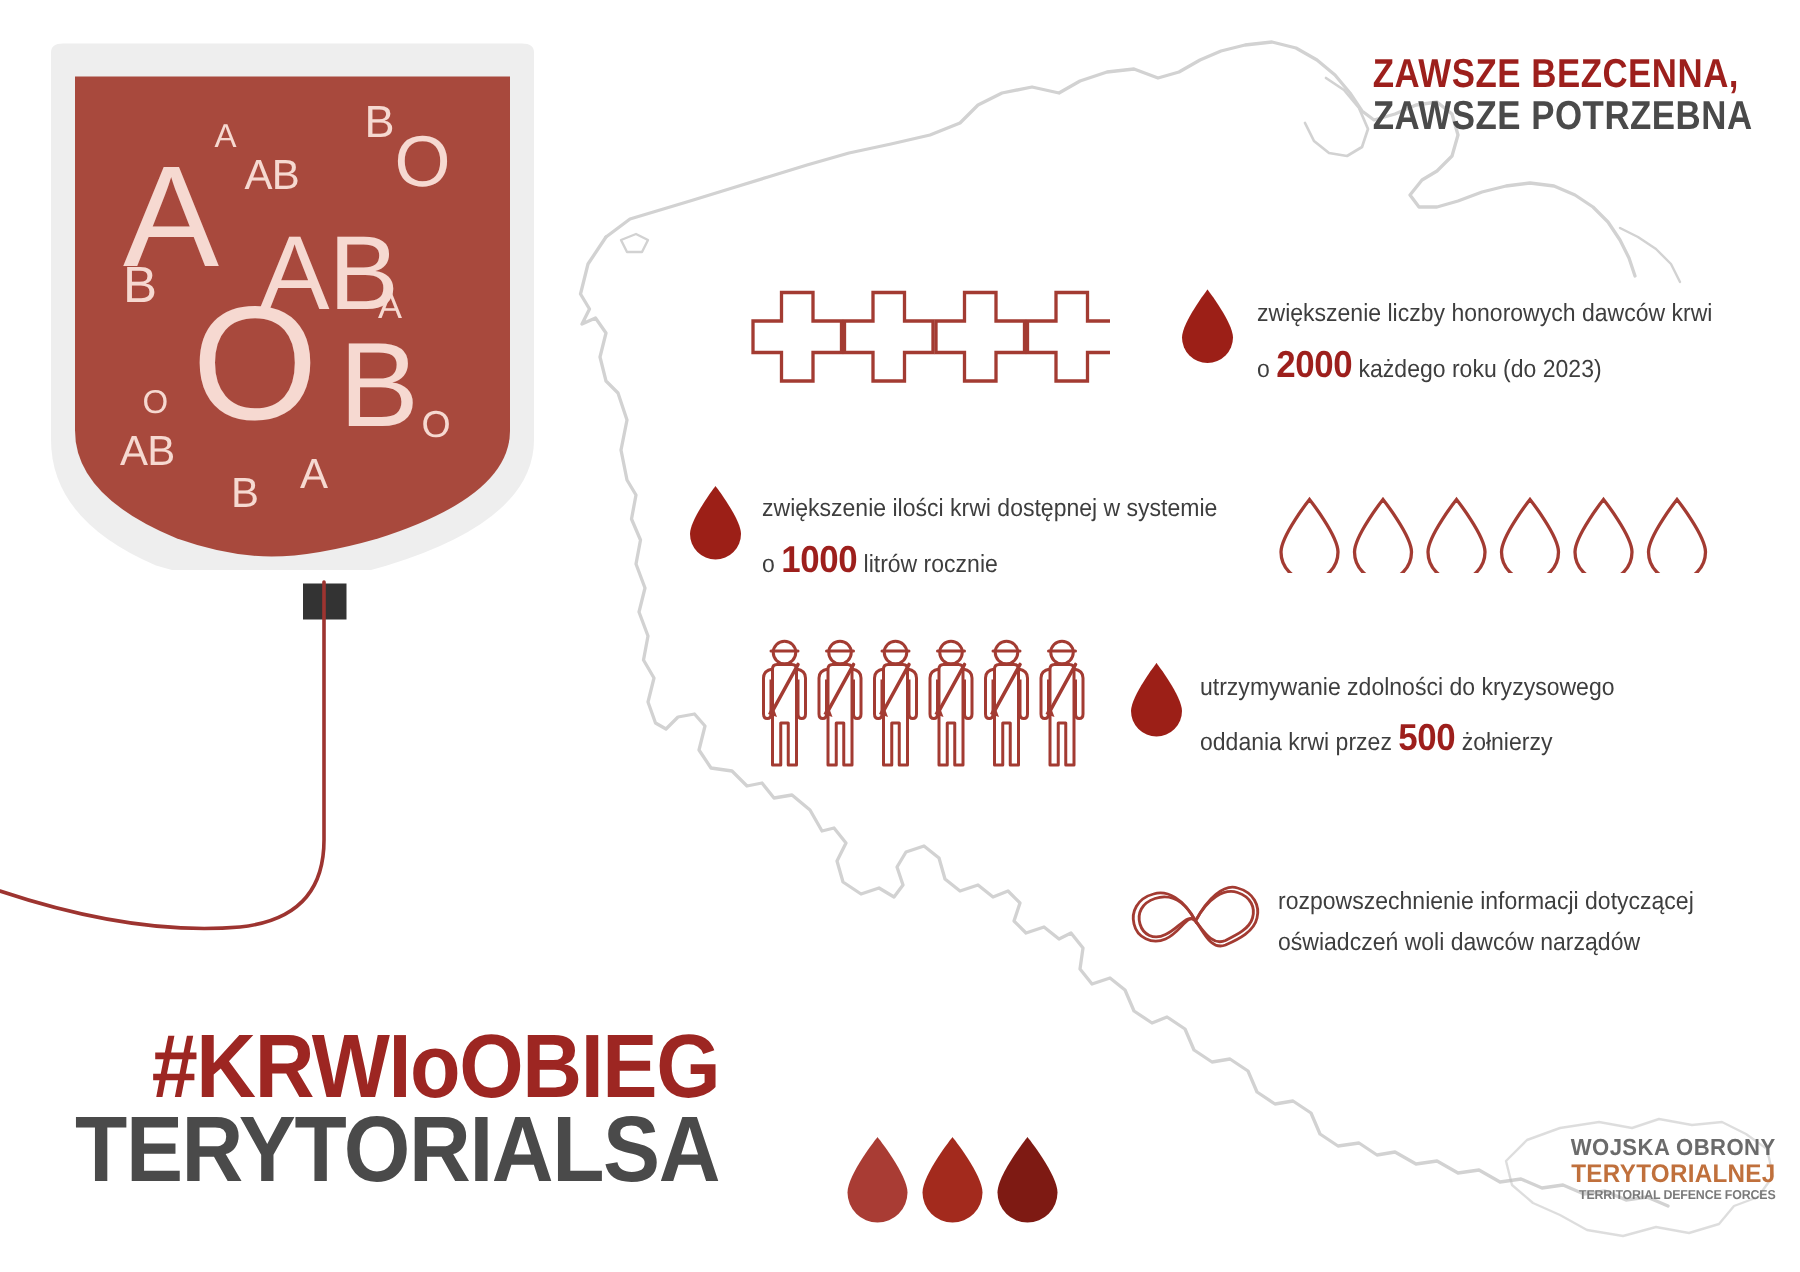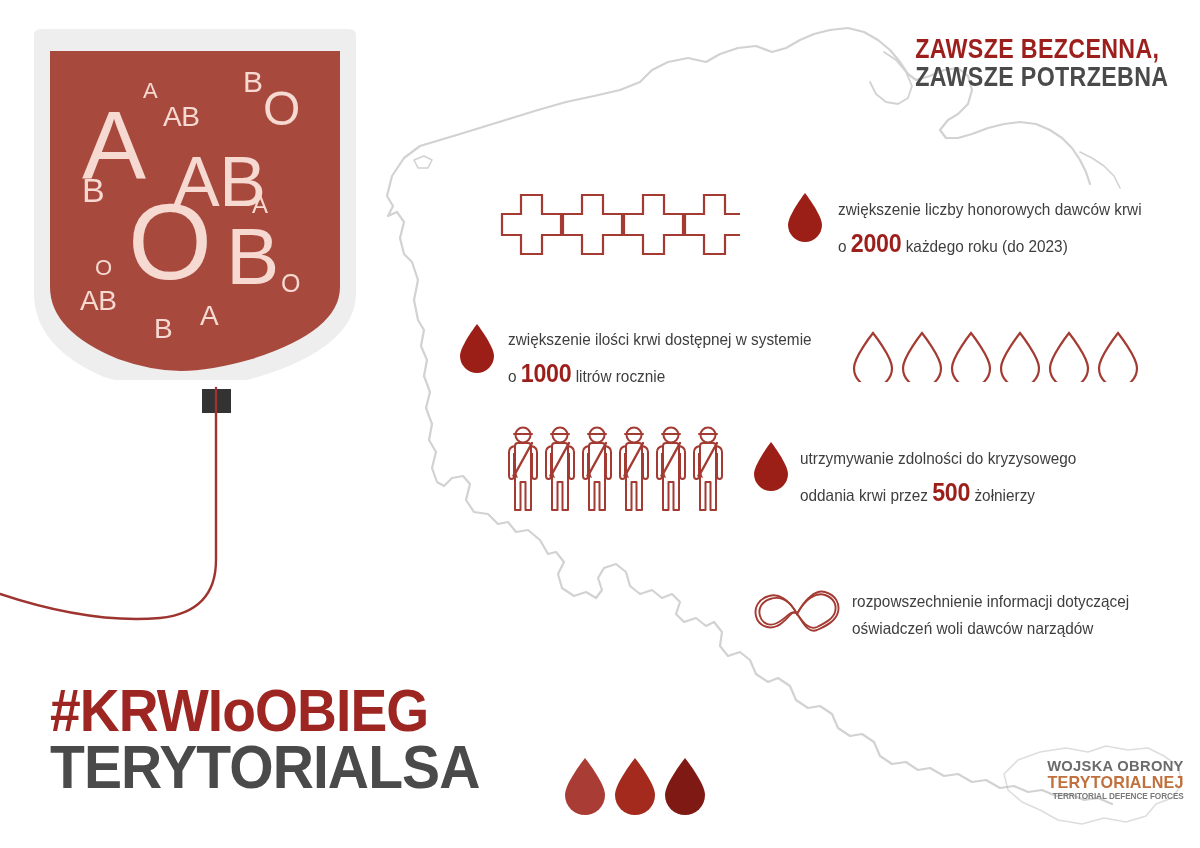--- a/index.html
+++ b/index.html
@@ -112,20 +112,21 @@
 
   
   .icon-row { position: absolute; }
 
   
   #hashtag {
     position: absolute;
     left: 50px;
     top: 683px;
     line-height: 0.92;
+    text-align: right;
   }
   #hashtag .ht1, #hashtag .ht2 {
     display: block;
     font-family: "Liberation Sans", sans-serif;
     font-weight: bold;
     font-size: 60px;
     letter-spacing: -1px;
     transform: scaleX(0.92);
     transform-origin: left center;
   }

